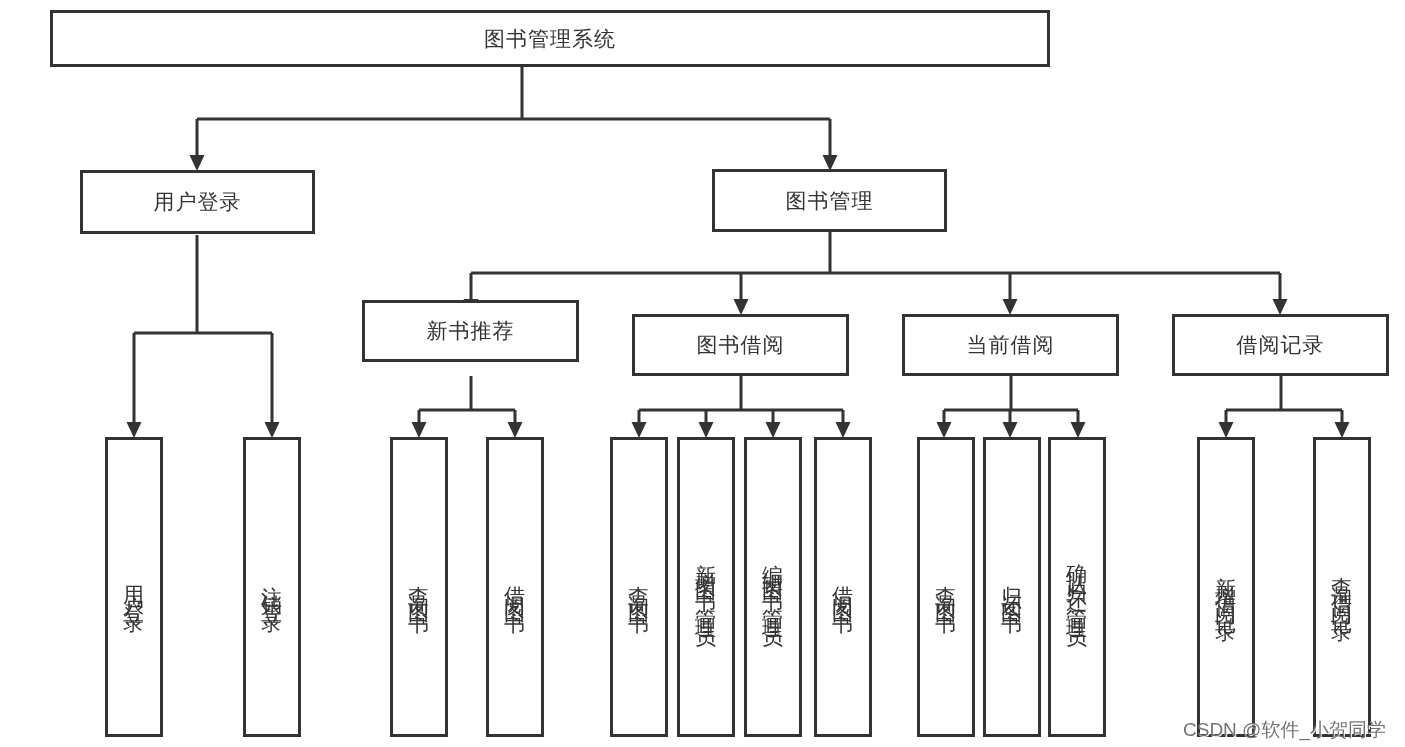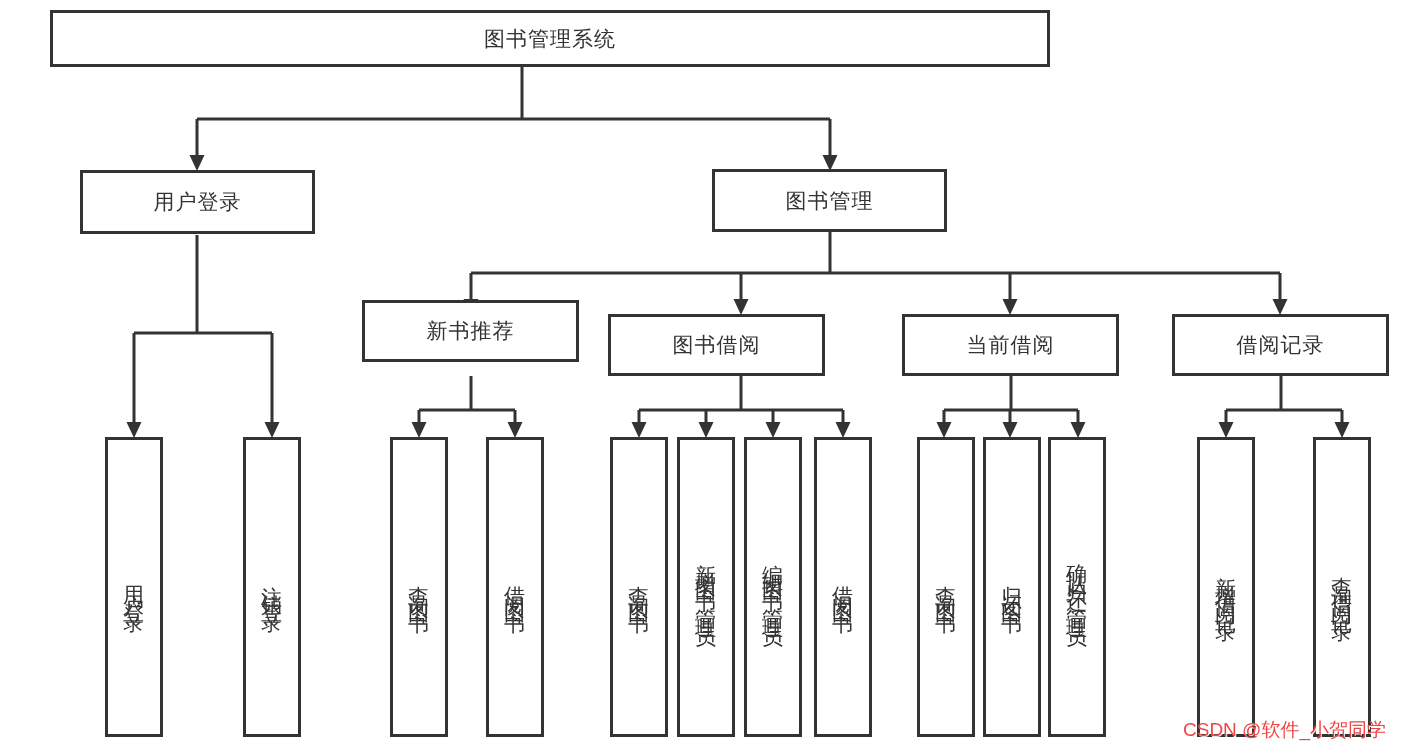--- a/index.html
+++ b/index.html
@@ -41,21 +41,21 @@
     font-size: 21px; color: #333333;
     letter-spacing: 9px;
     line-height: 1;
     white-space: nowrap;
   }
   .watermark {
     position: absolute;
     left: 1183px; top: 717px;
     width: 220px;
     font-size: 19px;
-    color: #ef4444;
+    color: #737373;
     text-shadow: 1px 1px 0 rgba(255,255,255,0.9);
     z-index: 5;
     white-space: nowrap;
   }
 </style>
 </head>
 <body>
 
 <div class="canvas">
 
@@ -97,21 +97,21 @@
   <div class="node" style="left:80px; top:170px; width:235px; height:64px;">
     <span>用户登录</span>
   </div>
   <div class="node" style="left:712px; top:169px; width:235px; height:63px;font-family:Liberation Mono, monospace;">
     <span>图书管理</span>
   </div>
 
   <div class="node" style="left:362px; top:300px; width:217px; height:62px;">
     <span>新书推荐</span>
   </div>
-  <div class="node" style="left:608px; top:314px; width:217px; height:62px;">
+  <div class="node" style="left:632px; top:314px; width:217px; height:62px;">
     <span>图书借阅</span>
   </div>
   <div class="node" style="left:902px; top:314px; width:217px; height:62px;">
     <span>当前借阅</span>
   </div>
   <div class="node" style="left:1172px; top:314px; width:217px; height:62px;">
     <span>借阅记录</span>
   </div>
 
   <div class="vnode" style="left:105px;">

